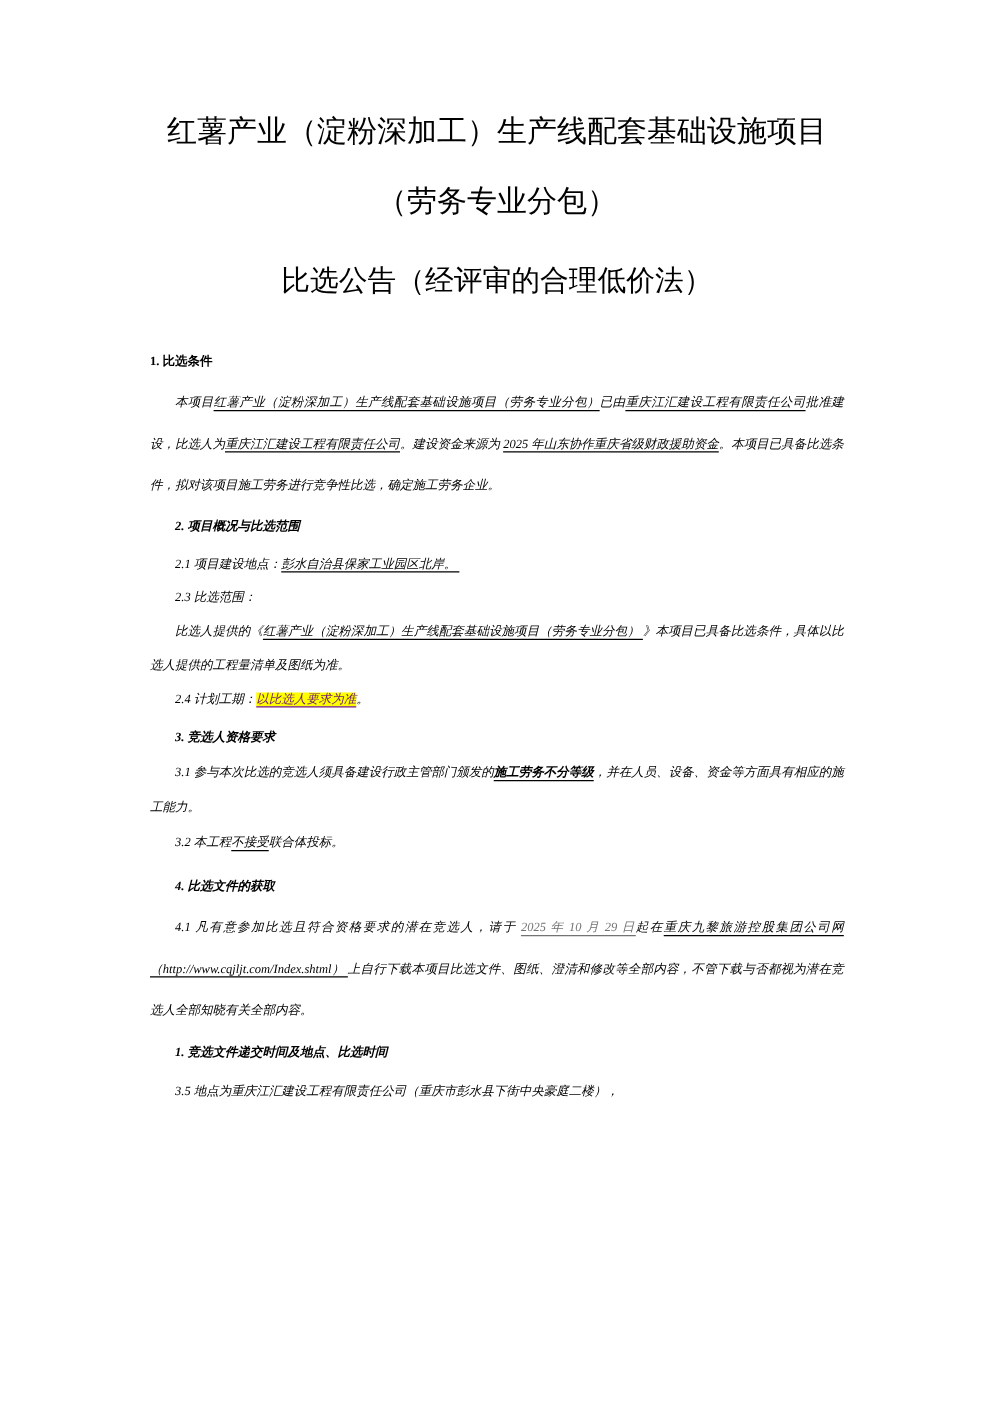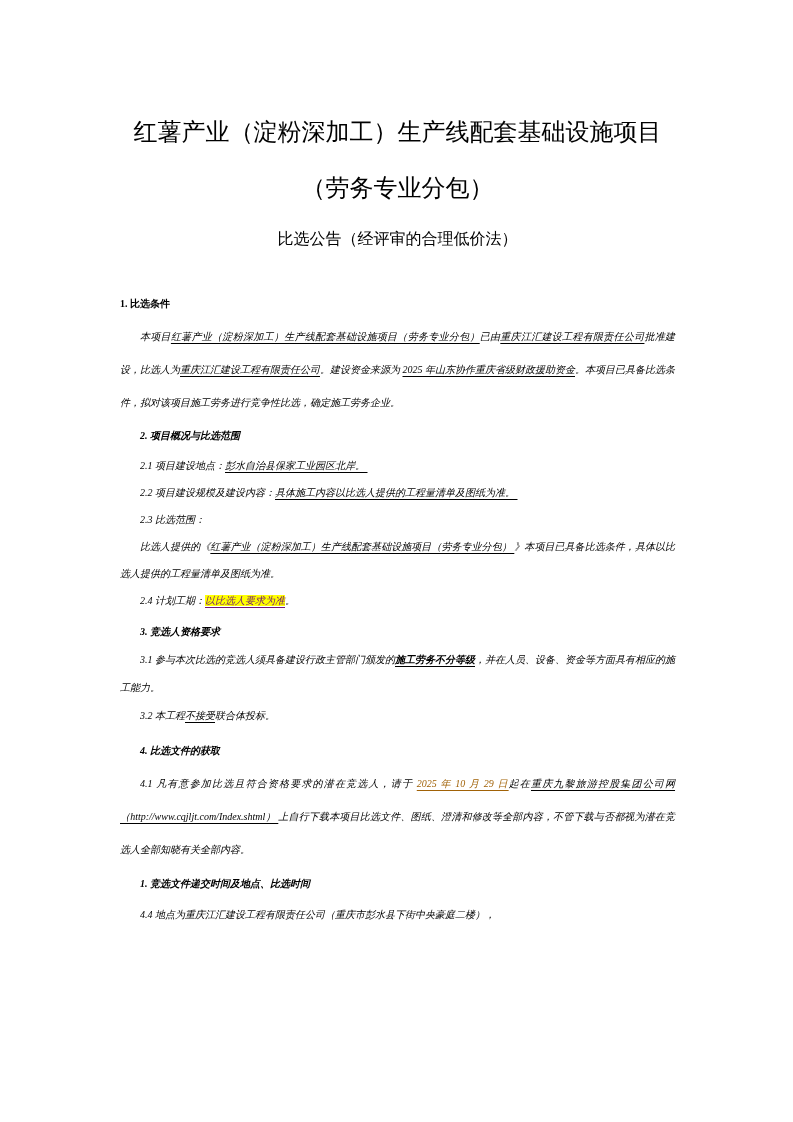--- a/index.html
+++ b/index.html
@@ -4,67 +4,66 @@
 <style>
   html,body{margin:0;padding:0;background:#ffffff;}
   body{
     width:793px;height:1122px;
     font-family:"Liberation Serif","DejaVu Serif",serif;
     color:#000;
   }
   .page{
     box-sizing:border-box;
     width:793px;height:1122px;
-    padding:114px 118px 30px 120px;
+    padding:88px 118px 30px 120px;
     overflow:hidden;
     background:#fff;
   }
   
   .title-line{text-align:center;font-size:24px;line-height:36px;font-weight:normal;}
   .title-2{margin-top:20px;font-family:Liberation Serif, serif;}
-  .title-3{margin-top:15px;font-size:16px;}
+  .title-3{margin-top:27px;font-size:23px;}
   
   p{margin:0;font-size:10px;line-height:33px;text-align:justify;}
   .t27{line-height:27px;}
   .t28{line-height:28px;}
   .t31{line-height:31px;}
   .ind{text-indent:2em;font-style:italic;}
   .h{font-weight:bold;}
   .h1{margin-top:30px;}
   .mt4{margin-top:4px;}
   .mt2{margin-top:2px;}
   .u{text-decoration:underline;text-underline-offset:3px;text-decoration-thickness:1px;}
   .b{font-weight:bold;}
-  .blue{color:#a16207;}
+  .blue{color:#737373;}
   .hl{background:#ffff00;color:#701a75;}
 </style>
 </head>
 <body>
 
 <div class="page">
 
   <div>
     <div class="title-line title-1">红薯产业（淀粉深加工）生产线配套基础设施项目</div>
     <div class="title-line title-2">（劳务专业分包）</div>
     <div class="title-line title-3">比选公告（经评审的合理低价法）</div>
   </div>
 
   <p class="h h1">1. 比选条件</p>
   <p class="ind"><span>本项目</span><span class="u">红薯产业（淀粉深加工）生产线配套基础设施项目（劳务专业分包）</span><span>已由</span><span class="u">重庆江汇建设工程有限责任公司</span><span>批准建设，比选人为</span><span class="u">重庆江汇建设工程有限责任公司</span><span>。建设资金来源为 </span><span class="u">2025 年山东协作重庆省级财政援助资金</span><span>。本项目已具备比选条件，拟对该项目施工劳务进行竞争性比选，确定施工劳务企业。</span></p>
 
   <p class="h ind">2. 项目概况与比选范围</p>
   <p class="ind t27"><span>2.1 项目建设地点：</span><span class="u">彭水自治县保家工业园区北岸。&nbsp;</span></p>
-  <p class="ind t27"><span>2.2 项目建设规模及建设内容：</span><span class="u">具体施工内容以比选人提供的工程量清单及图纸为准。&nbsp;</span></p>
   <p class="ind t27">2.3 比选范围：</p>
   <p class="ind t27"><span>比选人提供的《</span><span class="u">红薯产业（淀粉深加工）生产线配套基础设施项目（劳务专业分包）&nbsp;</span><span>》本项目已具备比选条件，具体以比选人提供的工程量清单及图纸为准。</span></p>
   <p class="ind t27"><span>2.4 计划工期：</span><span class="u hl">以比选人要求为准</span><span>。</span></p>
 
   <p class="h ind t28 mt4">3. 竞选人资格要求</p>
   <p class="ind t28"><span>3.1 参与本次比选的竞选人须具备建设行政主管部门颁发的</span><span class="u b">施工劳务不分等级</span><span>，并在人员、设备、资金等方面具有相应的施工能力。</span></p>
   <p class="ind t28"><span>3.2 本工程</span><span class="u">不接受</span><span>联合体投标。</span></p>
 
   <p class="h ind mt4">4. 比选文件的获取</p>
   <p class="ind"><span>4.1 凡有意参加比选且符合资格要求的潜在竞选人，请于 </span><span class="u blue">2025 年 10 月 29 日</span><span>起在</span><span class="u">重庆九黎旅游控股集团公司网（http://www.cqjljt.com/Index.shtml）&nbsp;</span><span>上自行下载本项目比选文件、图纸、澄清和修改等全部内容，不管下载与否都视为潜在竞选人全部知晓有关全部内容。</span></p>
 
   <p class="h ind t31 mt2">1. 竞选文件递交时间及地点、比选时间</p>
-  <p class="ind t31">4.4 地点为重庆江汇建设工程有限责任公司（重庆市彭水县下街中央豪庭二楼），</p>
+  <p class="ind t31">3.5 地点为重庆江汇建设工程有限责任公司（重庆市彭水县下街中央豪庭二楼），</p>
 
 </div>
 
 </body></html>

